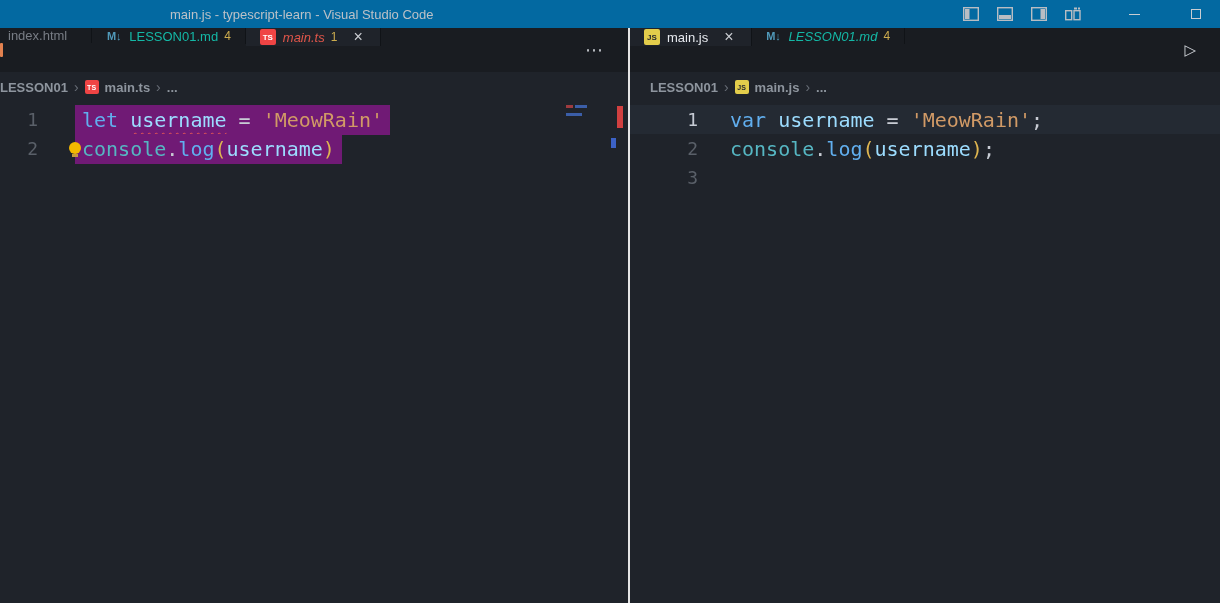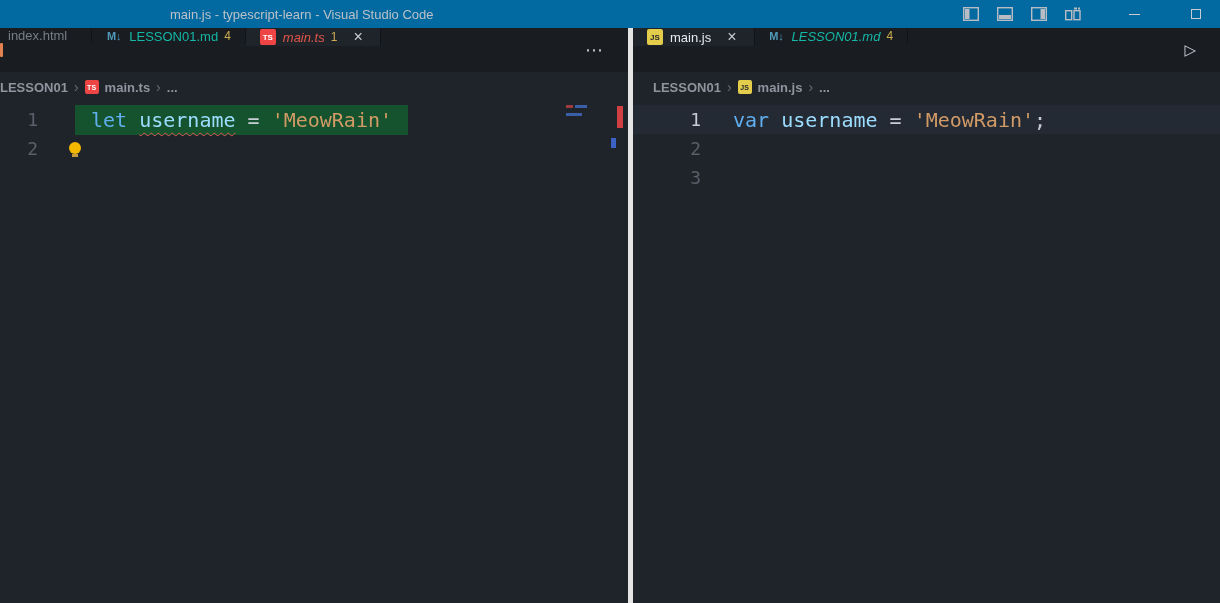--- a/index.html
+++ b/index.html
@@ -16,21 +16,21 @@
   .win-btn { width:28px; height:28px; display:flex; align-items:center; justify-content:center; cursor:pointer; }
   .win-btn.first { margin-left:22px; }
   .win-btn.last { margin-left:18px; }
   .min-glyph { width:11px; height:0; border-top:1.4px solid #c9cdd2; display:block; }
   .max-glyph { width:10px; height:10px; border:1.4px solid #c9cdd2; display:block; }
 
   
   .editors { flex:1; display:flex; min-height:0; }
   .group { display:flex; flex-direction:column; min-width:0; }
   .group-left { width:628px; }
-  .group-right { width:592px; border-left:5px solid #e5e5e5; }
+  .group-right { width:592px; border-left:2px solid #e5e5e5; }
 
   
   .tabs { height:44px; background:#191c21; display:flex; align-items:flex-start; position:relative; flex-shrink:0; }
   .edge-accent { position:absolute; left:0; top:15px; width:3px; height:14px; background:#e2814f; border-radius:1px; }
   .tab { display:flex; align-items:center; gap:7px; padding:0 14px; border-right:1px solid #101317; font-size:13px; cursor:pointer; background:#191c21; white-space:nowrap; }
   .tab.first-cropped { padding-left:8px; padding-right:24px; }
   .tab.active { background:#1f232a; }
   .tab-label { color:#9aa0a8; }
   .lbl-dim { color:#787d85; }
   .lbl-md { color:#14b8a6; }
@@ -58,21 +58,21 @@
 
   
   .editor { flex:1; background:#1f232a; position:relative; padding-top:3px; font-family:"DejaVu Sans Mono", monospace; overflow:hidden; }
   .line { display:flex; align-items:center; height:29px; }
   .line.current { background:#242a33; }
   .ln { width:38px; text-align:right; font-size:18px; color:#5a6069; flex-shrink:0; cursor:pointer; }
   .ln.active { color:#c6cbd4; }
   .group-right .ln { width:68px; }
   .lc { margin-left:37px; white-space:pre; font-size:20px; }
   .group-right .lc { margin-left:32px; }
-  .sel { background:#14532d; padding:3px 16px; }
+  .sel { background:#701a75; padding:3px 7px; }
   .kw { color:#61aeee; } .vr { color:#9cdcfe; } .op { color:#c8ccd4; }
   .st { color:#d19a66; } .cy { color:#56b6c2; } .fn { color:#61afef; }
   .bk { color:#deb550; }
   .squig { text-decoration:underline; text-decoration-style:wavy; text-decoration-color:#e45454; text-decoration-thickness:1px; text-underline-offset:5px; }
 
   .bulb { position:absolute; left:69px; top:40px; width:12px; height:12px; border-radius:50%; background:#f3b800; cursor:pointer; z-index:3; }
   .bulb::after { content:''; position:absolute; left:3px; bottom:-3px; width:6px; height:3px; background:#c79a3a; }
 
   .minimap { position:absolute; top:3px; right:20px; width:42px; height:60px; }
   .mm-mark { position:absolute; height:3px; }
@@ -157,20 +157,21 @@
         <span class="crumb">...</span>
       </div>
 
       <div class="editor">
         <div class="line">
           <span class="ln">1</span>
           <span class="lc"><span class="sel"><span class="kw">let </span><span class="vr squig">username</span><span class="op"> = </span><span class="st">'MeowRain'</span></span></span>
         </div>
         <div class="line">
           <span class="ln">2</span>
+          <span class="lc"><span class="sel"><span class="cy">console</span><span class="op">.</span><span class="fn">log</span><span class="bk">(</span><span class="vr">username</span><span class="bk">)</span></span></span>
         </div>
         <span class="bulb"></span>
         <div class="minimap">
           <span class="mm-mark mm-1"></span>
           <span class="mm-mark mm-2"></span>
           <span class="mm-mark mm-3"></span>
         </div>
         <span class="ruler-red"></span>
         <span class="ruler-blue"></span>
       </div>
@@ -201,20 +202,21 @@
         <span class="crumb">...</span>
       </div>
 
       <div class="editor">
         <div class="line current">
           <span class="ln active">1</span>
           <span class="lc"><span class="kw">var </span><span class="vr">username</span><span class="op"> = </span><span class="st">'MeowRain'</span><span class="op">;</span></span>
         </div>
         <div class="line">
           <span class="ln">2</span>
+          <span class="lc"><span class="cy">console</span><span class="op">.</span><span class="fn">log</span><span class="bk">(</span><span class="vr">username</span><span class="bk">)</span><span class="op">;</span></span>
         </div>
         <div class="line">
           <span class="ln">3</span>
           <span class="lc"></span>
         </div>
       </div>
     </section>
 
   </div>
 </div>

